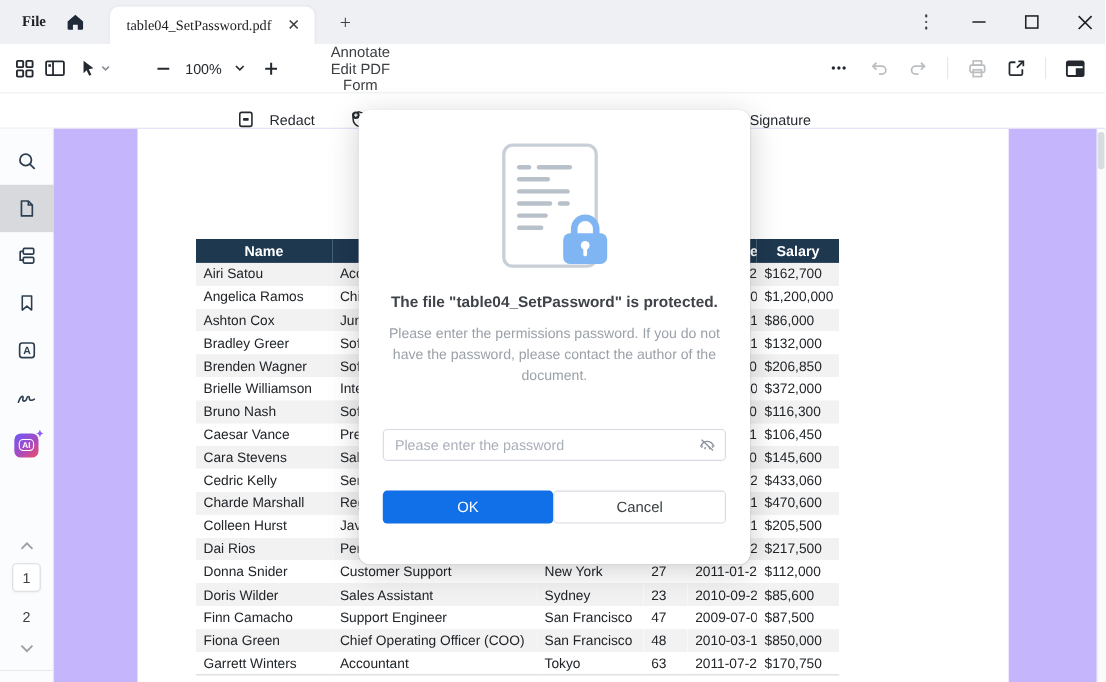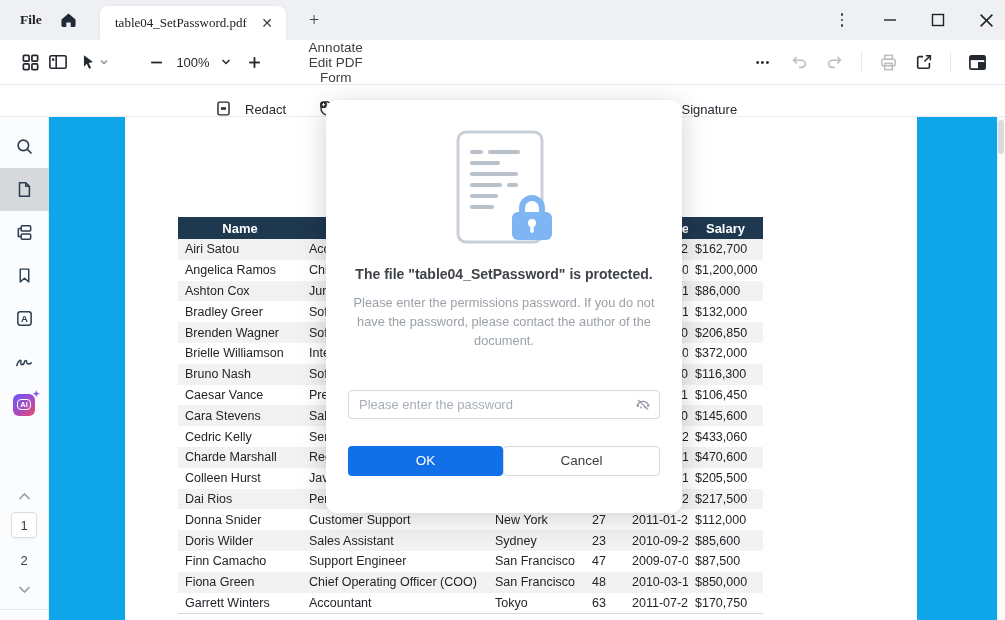--- a/index.html
+++ b/index.html
@@ -15,21 +15,21 @@
   .doc-tab .tab-label { font-size:13px; color:#202124; flex:1; white-space:nowrap; overflow:hidden; }
   .tab-close { width:18px; height:18px; display:flex; align-items:center; justify-content:center; font-size:14px; color:#3c4043; border-radius:3px; }
   .tab-add { position:absolute; left:303px; top:9px; width:22px; height:22px; display:flex; align-items:center; justify-content:center; font-size:18px; color:#3c4043; }
   .win-controls { position:absolute; right:10px; top:0; height:40px; display:flex; align-items:center; gap:30px; }
   .win-btn { width:18px; height:18px; display:flex; align-items:center; justify-content:center; color:#202124; }
   .kebab { display:flex; flex-direction:column; gap:2.5px; align-items:center; }
   .kebab i { width:2.8px; height:2.8px; background:#3c4043; border-radius:50%; }
 
   
   .toolbar { position:absolute; left:0; top:40px; width:100%; height:45px; background:#fff; border-bottom:1px solid #e7e9ec; display:flex; align-items:center; }
-  .tb-left { display:flex; align-items:flex-end; padding-left:16px; }
+  .tb-left { display:flex; align-items:flex-end; padding-left:8px; }
   .tb-icon { width:28px; height:28px; display:flex; align-items:center; justify-content:center; border-radius:4px; color:#24292f; }
   .zoom-group { display:flex; align-items:center; gap:4px; margin-left:26px; }
   .zoom-level { font-size:13px; color:#24292f; min-width:38px; text-align:center; }
   .main-menu { display:flex; align-items:center; gap:0; margin-left:24px; height:100%;flex-direction:column; }
   .menu-item { position:relative; height:100%; display:flex; align-items:center; padding:0 14px; font-size:13.5px; color:#3c4043; cursor:default; }
   .menu-item.active { color:#1170e8; font-weight:700; }
   .menu-item.active::after { content:""; position:absolute; left:13px; right:13px; bottom:4px; height:3px; background:#1170e8; border-radius:2px; }
   .tb-right { margin-left:auto; display:flex; align-items:center; gap:8px; padding-right:14px; }
   .tb-sep { width:1px; height:20px; background:#e3e6ea; margin:0 4px; }
   .disabled { opacity:0.45; }
@@ -48,21 +48,21 @@
   .ai-badge { position:relative; width:22px; height:22px; border-radius:6px; background:linear-gradient(140deg,#6a5af9 0%, #a84ac0 55%, #ef4d64 100%); display:flex; align-items:center; justify-content:center; }
   .ai-badge .ai-txt { font-size:7.5px; font-weight:800; color:#fff; border:1.3px solid #fff; border-radius:4px; padding:1px 2.5px; line-height:1; }
   .ai-badge .spark { position:absolute; top:-5px; right:-5px; font-size:9px; color:#8b5cf6; font-weight:700; }
   .pagination { margin-top:auto; display:flex; flex-direction:column; align-items:center; gap:9px; padding-bottom:10px; width:100%; }
   .page-chevron { color:#9aa0a6; height:14px; display:flex; align-items:center; }
   .page-num { font-size:13px; color:#3c4043; width:26px; height:26px; display:flex; align-items:center; justify-content:center; }
   .page-num.current { background:#fff; border:1px solid #d9dce0; border-radius:4px; box-shadow:0 1px 2px rgba(0,0,0,0.05); }
   .side-divider { width:100%; height:1px; background:#e7e9ec; margin-top:4px; }
 
   
-  .viewer { position:relative; flex:1; height:100%; background:#0ea5e9; overflow:hidden; }
+  .viewer { position:relative; flex:1; height:100%; background:#c4b5fd; overflow:hidden; }
   .pdf-page { position:absolute; left:76px; top:0; width:792px; height:503px; background:#fff; }
   .emp-table { position:absolute; left:53px; top:100px; border-collapse:collapse; table-layout:fixed; width:585px; font-size:12.5px; color:#212529; }
   .emp-table th { background:#1e3850; color:#fff; font-size:13px; font-weight:700; height:22px; text-align:center; padding:0 4px; overflow:hidden; white-space:nowrap; }
   .emp-table td { height:20.8px; padding:0 4px 0 7px; white-space:nowrap; overflow:hidden; }
   .emp-table tr:nth-child(odd) td { background:#f2f2f2; }
   .emp-table tr:nth-child(even) td { background:#ffffff; }
   .emp-table tbody { border-bottom:1px solid #d4d6d9; }
 
   
   .v-scroll { position:absolute; right:0; top:0; width:8px; height:100%; background:#fafbfc; border-left:1px solid #eceef0; }

